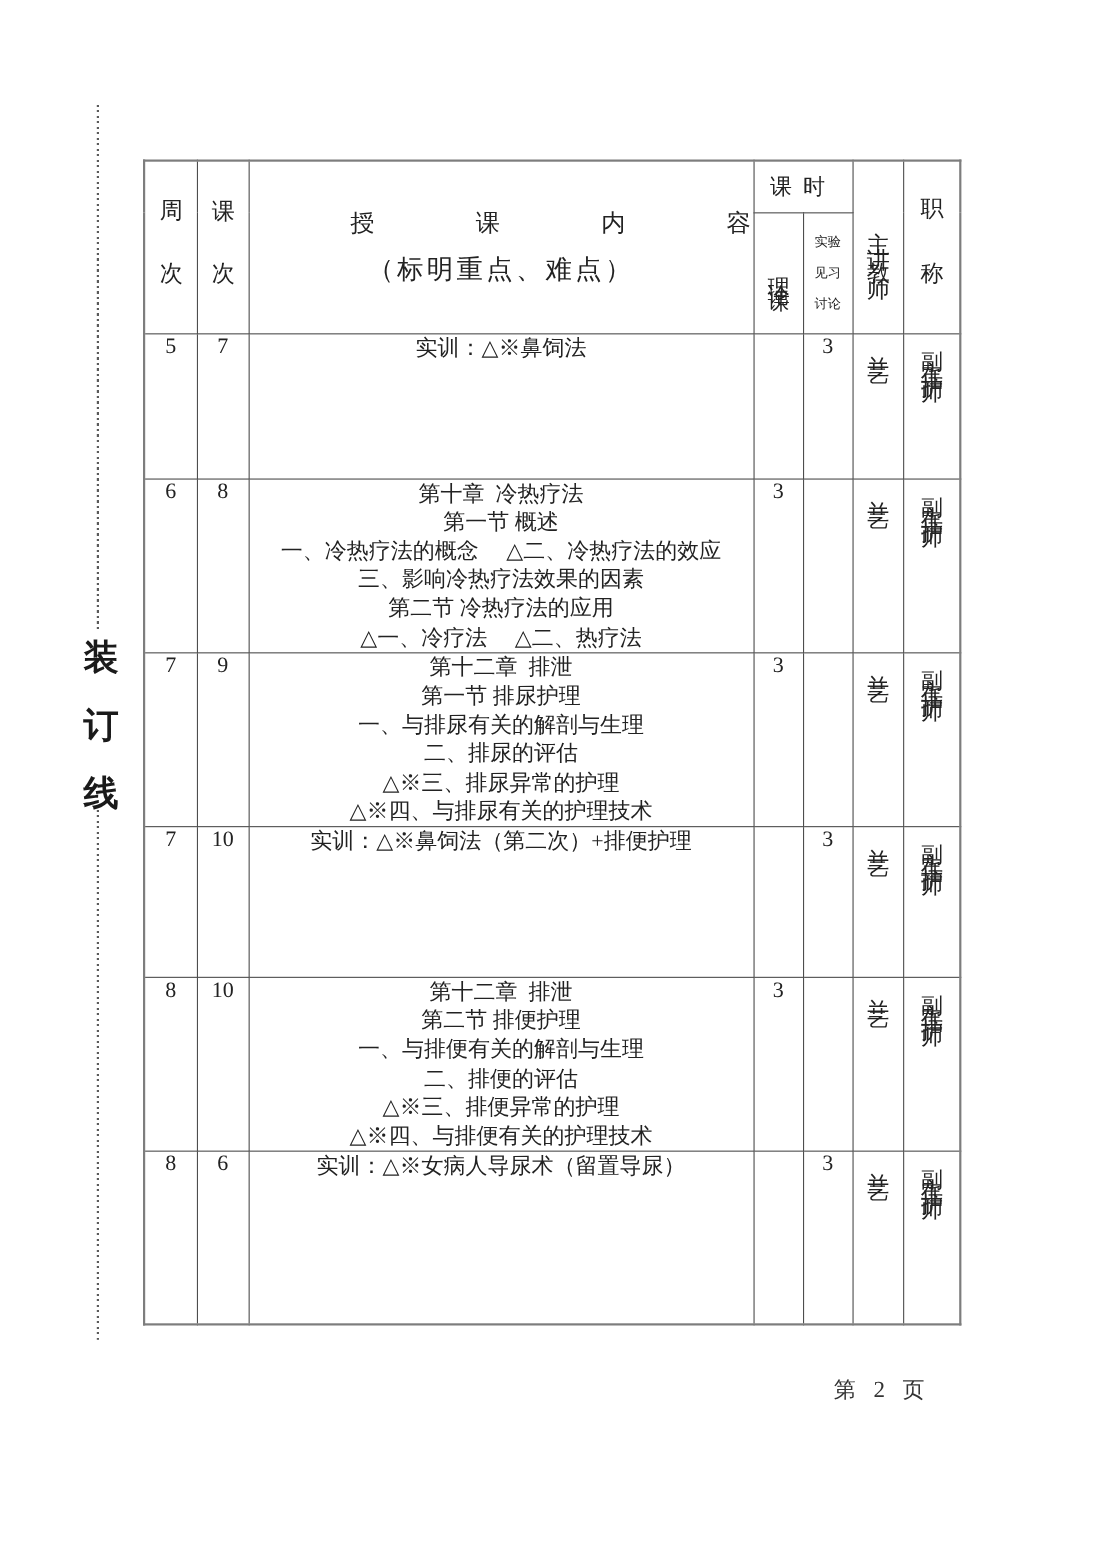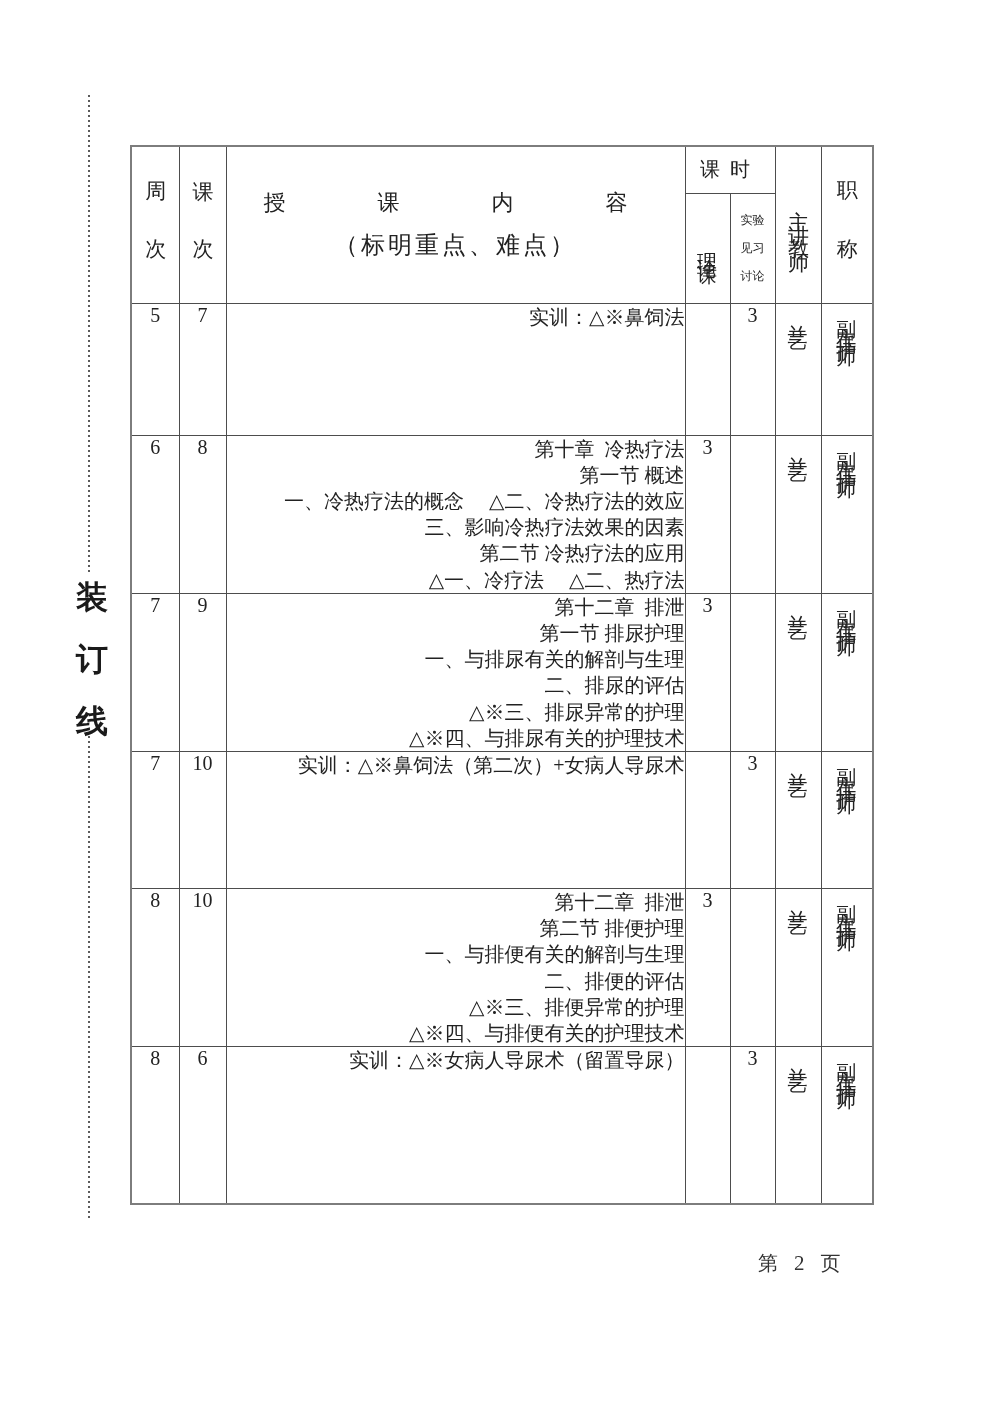--- a/index.html
+++ b/index.html
@@ -54,34 +54,34 @@
   .vtext {
     writing-mode:vertical-rl; text-orientation:upright;
     display:inline-block; line-height:1;
   }
   .v2 { letter-spacing:57px; font-size:21px; }
   .v4 { letter-spacing:14px; font-size:21px; }
   .v3 { letter-spacing:6px;  font-size:20px; }
 
   th.content-head { vertical-align:middle; text-align:center; }
   .ch-line1 {
-    font-size:22px; letter-spacing:92px; padding-left:37px;
+    font-size:22px; letter-spacing:92px; padding-left:92px;
     white-space:nowrap; margin-bottom:11px;
   }
   .ch-line2 { font-size:24px; letter-spacing:3px; }
 
   th.hours-head { text-align:center; vertical-align:middle; font-size:21px; letter-spacing:10px; padding-left:10px; }
   .practice-wrap {
     width:32px; margin:0 auto; word-break:break-all;
     font-size:12px; line-height:28px; text-align:center;
   }
 
   td.c-num { text-align:center; vertical-align:top; padding-top:8px; font-size:20px; }
   td.c-content {
-    vertical-align:top; text-align:right;
+    vertical-align:top; text-align:center;
     padding:4px 6px 0 8px; font-size:19.5px; line-height:26.2px;
     white-space:pre-wrap;
   }
   td.c-vert { text-align:center; vertical-align:top; padding-top:7px; }
   .vbody { writing-mode:vertical-rl; text-orientation:upright; letter-spacing:7px; font-size:20px; line-height:1; display:inline-block; }
 
   
   .footer {
     position:absolute; top:1250px; left:758px;
     display:flex; gap:16px; align-items:baseline; font-size:20px; color:#333;
@@ -164,21 +164,21 @@
 △※四、与排尿有关的护理技术</td>
       <td class="c-num">3</td>
       <td class="c-num"></td>
       <td class="c-vert"><span class="vbody">兰艺</span></td>
       <td class="c-vert"><span class="vbody">副主任护师</span></td>
     </tr>
 
     <tr>
       <td class="c-num">7</td>
       <td class="c-num">10</td>
-      <td class="c-content">实训：△※鼻饲法（第二次）+女病人导尿术</td>
+      <td class="c-content">实训：△※鼻饲法（第二次）+排便护理</td>
       <td class="c-num"></td>
       <td class="c-num">3</td>
       <td class="c-vert"><span class="vbody">兰艺</span></td>
       <td class="c-vert"><span class="vbody">副主任护师</span></td>
     </tr>
 
     <tr>
       <td class="c-num">8</td>
       <td class="c-num">10</td>
       <td class="c-content">第十二章  排泄

